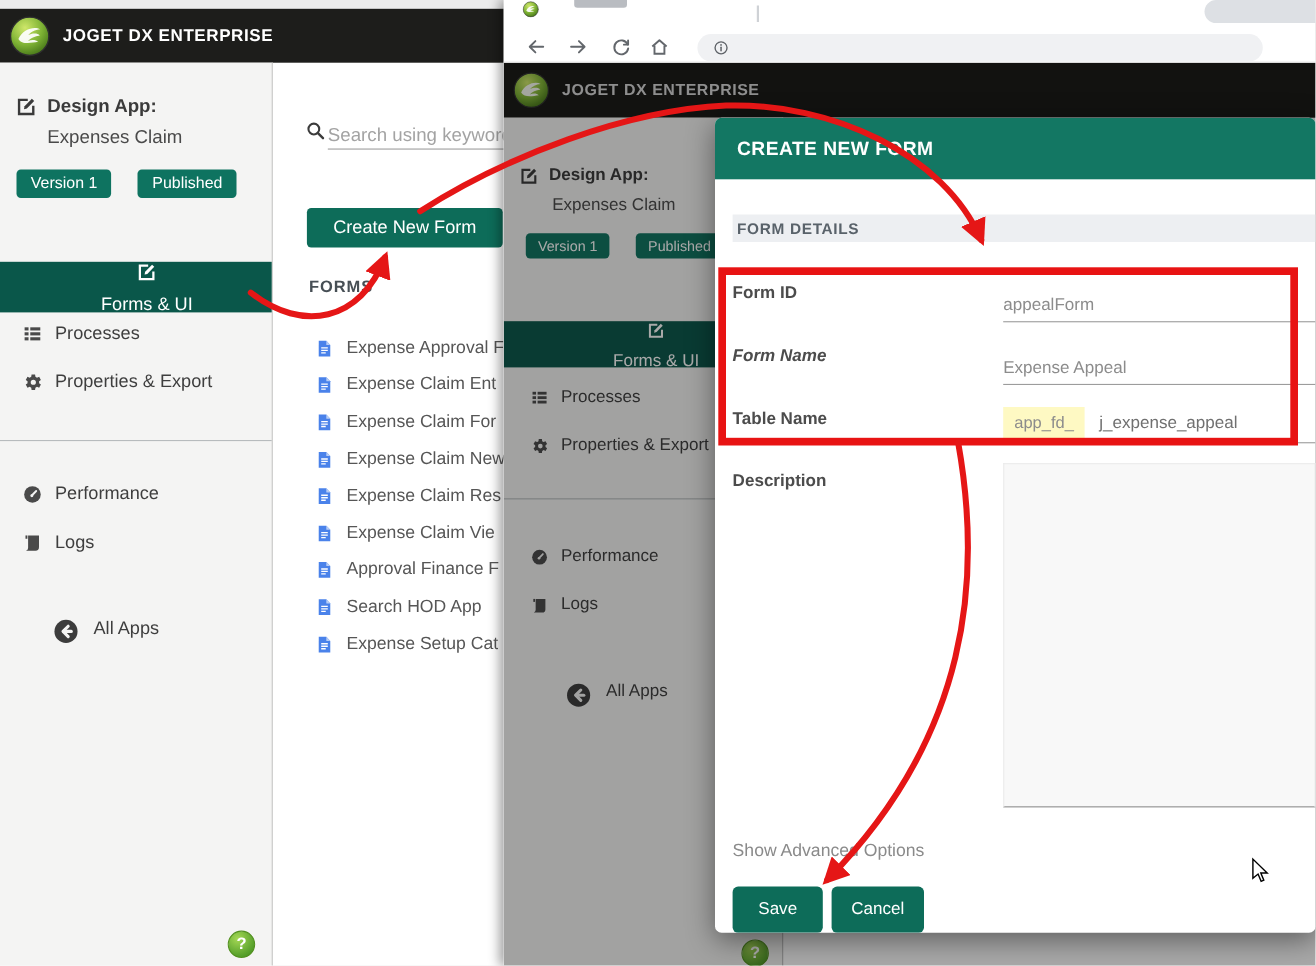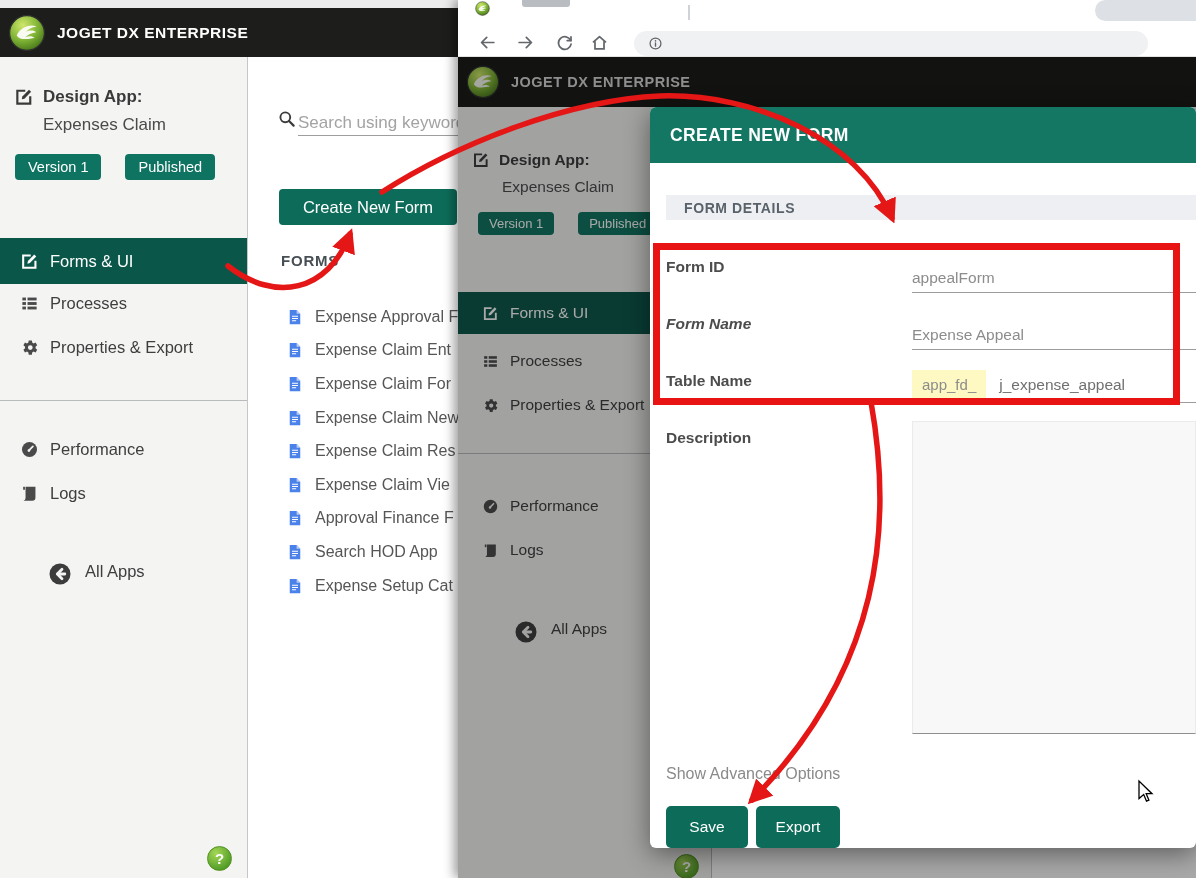--- a/index.html
+++ b/index.html
@@ -21,21 +21,21 @@
                 background:#f4f4f3; border-right:1px solid #c6c6c6; }
   .design-row { position:absolute; left:14px; top:30px; display:flex; align-items:center; gap:9px;
                 font-size:17px; font-weight:bold; color:#3a3a3a; }
   .design-row .ic { width:20px; height:20px; color:#3a3a3a; }
   .app-name { position:absolute; left:43px; top:58px; font-size:17px; color:#4a4a4a; }
   .badge-row { position:absolute; left:15px; top:97px; display:flex; gap:24px;text-align:right; }
   .badge { background:#0e7360; color:#fff; font-size:14.5px; padding:5px 13px; border-radius:4px; white-space:nowrap; }
   .nav-item { position:absolute; left:0; width:100%; height:46px; display:flex; align-items:center;
               gap:11px; padding-left:20px; font-size:16.5px; color:#3e3e3e; cursor:pointer; white-space:nowrap; }
   .nav-item .ic { width:19px; height:19px; color:#4a4a4a; }
-  .nav-item.active { background:#0a574a; color:#fff; }
+  .nav-item.active { background:#0a574a; color:#fff;flex-direction:column; }
   .nav-item.active .ic { color:#fff; }
   .side-divider { position:absolute; left:0; width:100%; height:1px; background:#b7bbbd; }
   .all-apps { position:absolute; display:flex; align-items:flex-start; gap:13px; font-size:16.5px; color:#3e3e3e; cursor:pointer; }
   .all-apps .ic { width:24px; height:24px; color:#3c3c3c; }
   .help-btn { position:absolute; width:25px; height:25px; border-radius:50%;
               background:radial-gradient(circle at 35% 28%, #a5d855, #57a02b 70%, #3f8a1d);
               color:#fff; font-weight:bold; font-size:15px; display:flex; align-items:center; justify-content:center;
               border:1px solid #52901f; cursor:pointer; }
 
   .w1-search-icon { position:absolute; left:277px; top:109px; width:19px; height:19px; color:#3c3c3c; }
@@ -90,21 +90,21 @@
   .w2-help { left:216px; top:797px; }
   .dim { position:absolute; left:0; top:0; width:100%; height:100%; background:rgba(10,10,10,.35); z-index:5; }
 
   
   .modal { position:absolute; left:650px; top:107px; width:546px; height:741px; background:#fff;
            border-radius:6px; box-shadow:0 6px 26px rgba(0,0,0,.45); z-index:20; overflow:hidden; }
   .modal-header { position:absolute; left:0; top:0; width:100%; height:56px; background:#137763;
                   display:flex; align-items:center; padding-left:20px; }
   .modal-title { color:#fff; font-weight:bold; font-size:17.5px; letter-spacing:.4px; }
   .section-bar { position:absolute; left:16px; top:88px; width:530px; height:25px; background:#edeff2;
-                 display:flex; align-items:center; padding-left:18px; }
+                 display:flex; align-items:center; padding-left:4px; }
   .section-title { font-size:14px; font-weight:bold; color:#59626a; letter-spacing:.6px; }
   .fld-label { position:absolute; left:16px; font-size:15.5px; font-weight:bold; color:#4c4c4c; }
   .fld-input { position:absolute; left:262px; width:284px; border:none; border-bottom:1px solid #9c9c9c;
                background:transparent; font-size:15.5px; color:#8c8c8c; outline:none; height:40px;
                padding-top:10px; font-family:"Liberation Sans", sans-serif; }
   .tbl-wrap { position:absolute; left:262px; top:260px; width:284px; height:36px;
               border-bottom:1px solid #9c9c9c; display:flex; align-items:center; gap:13px; }
   .tbl-prefix { background:#fef9c3; color:#8c8c8c; font-size:15px; padding:6px 10px; }
   .tbl-value { font-size:15.5px; color:#707070; }
   .desc-area { position:absolute; left:262px; top:314px; width:284px; height:313px; background:#f8f8f8;
@@ -499,21 +499,21 @@
   <div class="tbl-wrap">
     <span class="tbl-prefix">app_fd_</span>
     <span class="tbl-value">j_expense_appeal</span>
   </div>
 
   <div class="fld-label" style="top:322px;">Description</div>
   <textarea class="desc-area" style=""></textarea>
 
   <div class="adv-link">Show Advanced Options</div>
   <button class="btn-green m-save">Save</button>
-  <button class="btn-green m-cancel">Export</button>
+  <button class="btn-green m-cancel">Cancel</button>
 </div>
 
 <svg class="annot" viewBox="0 0 1196 878">
   <defs>
     <marker id="ah" viewBox="0 0 10 10" refX="7.5" refY="5" markerWidth="4.4" markerHeight="4.4" orient="auto-start-reverse">
       <path d="M0 0 L10 5 L0 10 z" fill="#e51616"></path>
     </marker>
   </defs>
   <path d="M 228 266 C 275 303, 328 292, 350 234" fill="none" stroke="#e51616" stroke-width="5.5" stroke-linecap="round" marker-end="url(#ah)"></path>
   <path d="M 382 192 C 460 142, 570 100, 660 96 C 756 93, 858 140, 892 218" fill="none" stroke="#e51616" stroke-width="5.5" stroke-linecap="round" marker-end="url(#ah)"></path>

